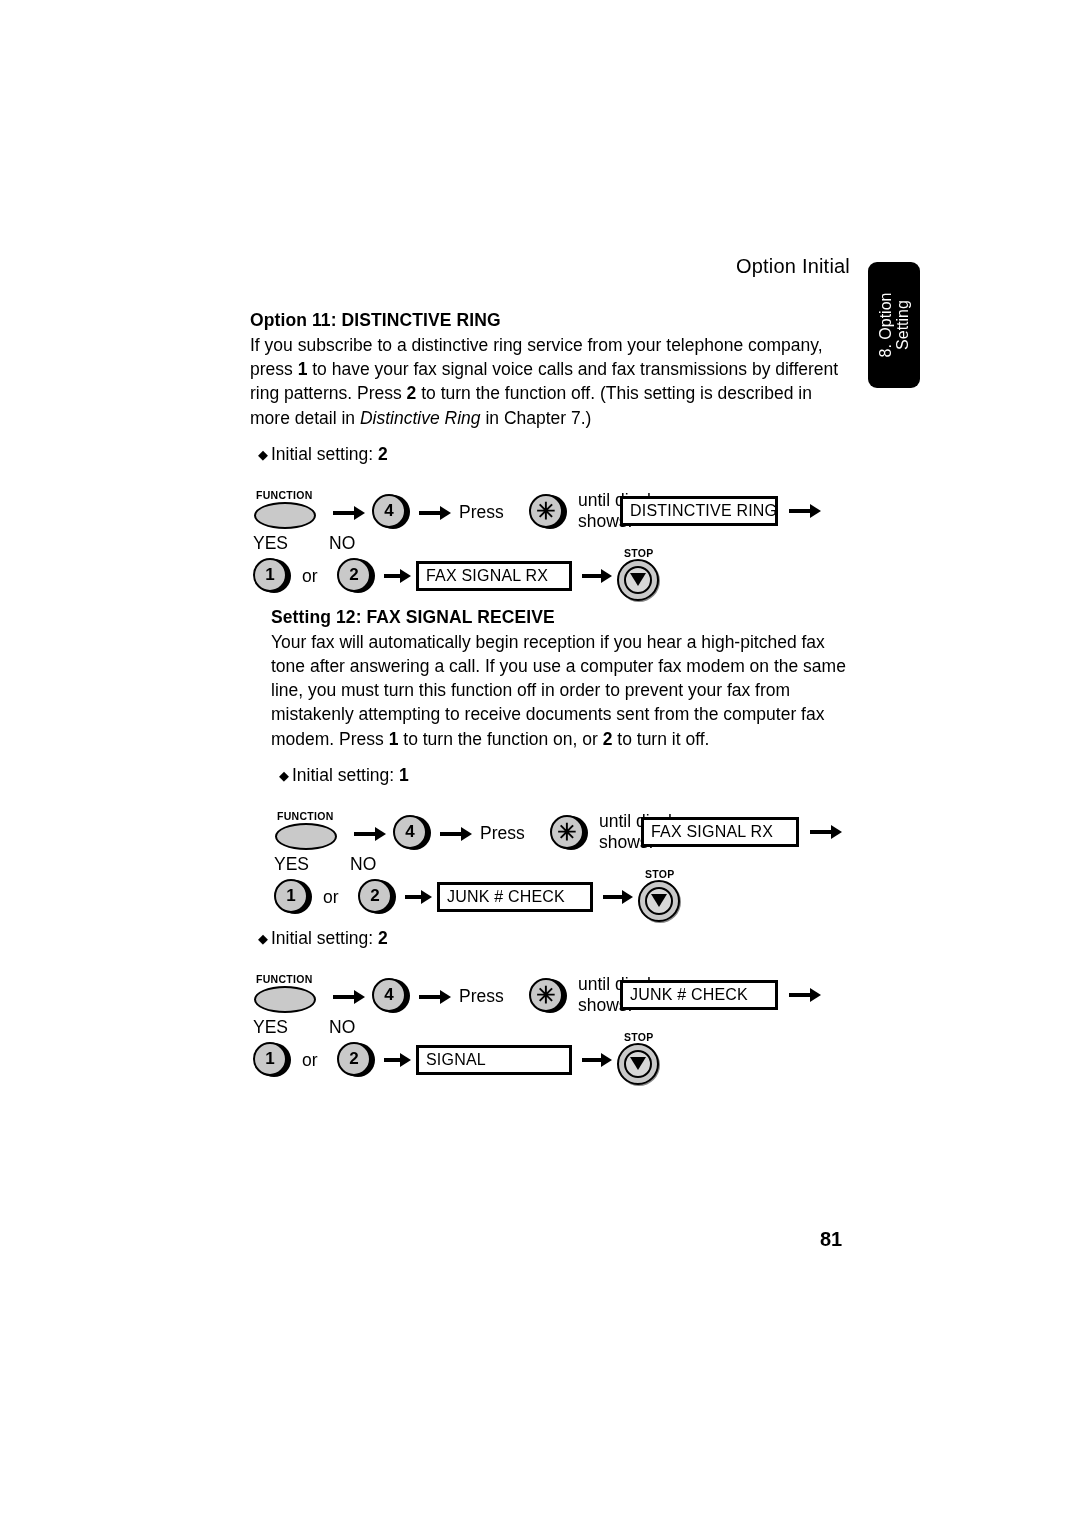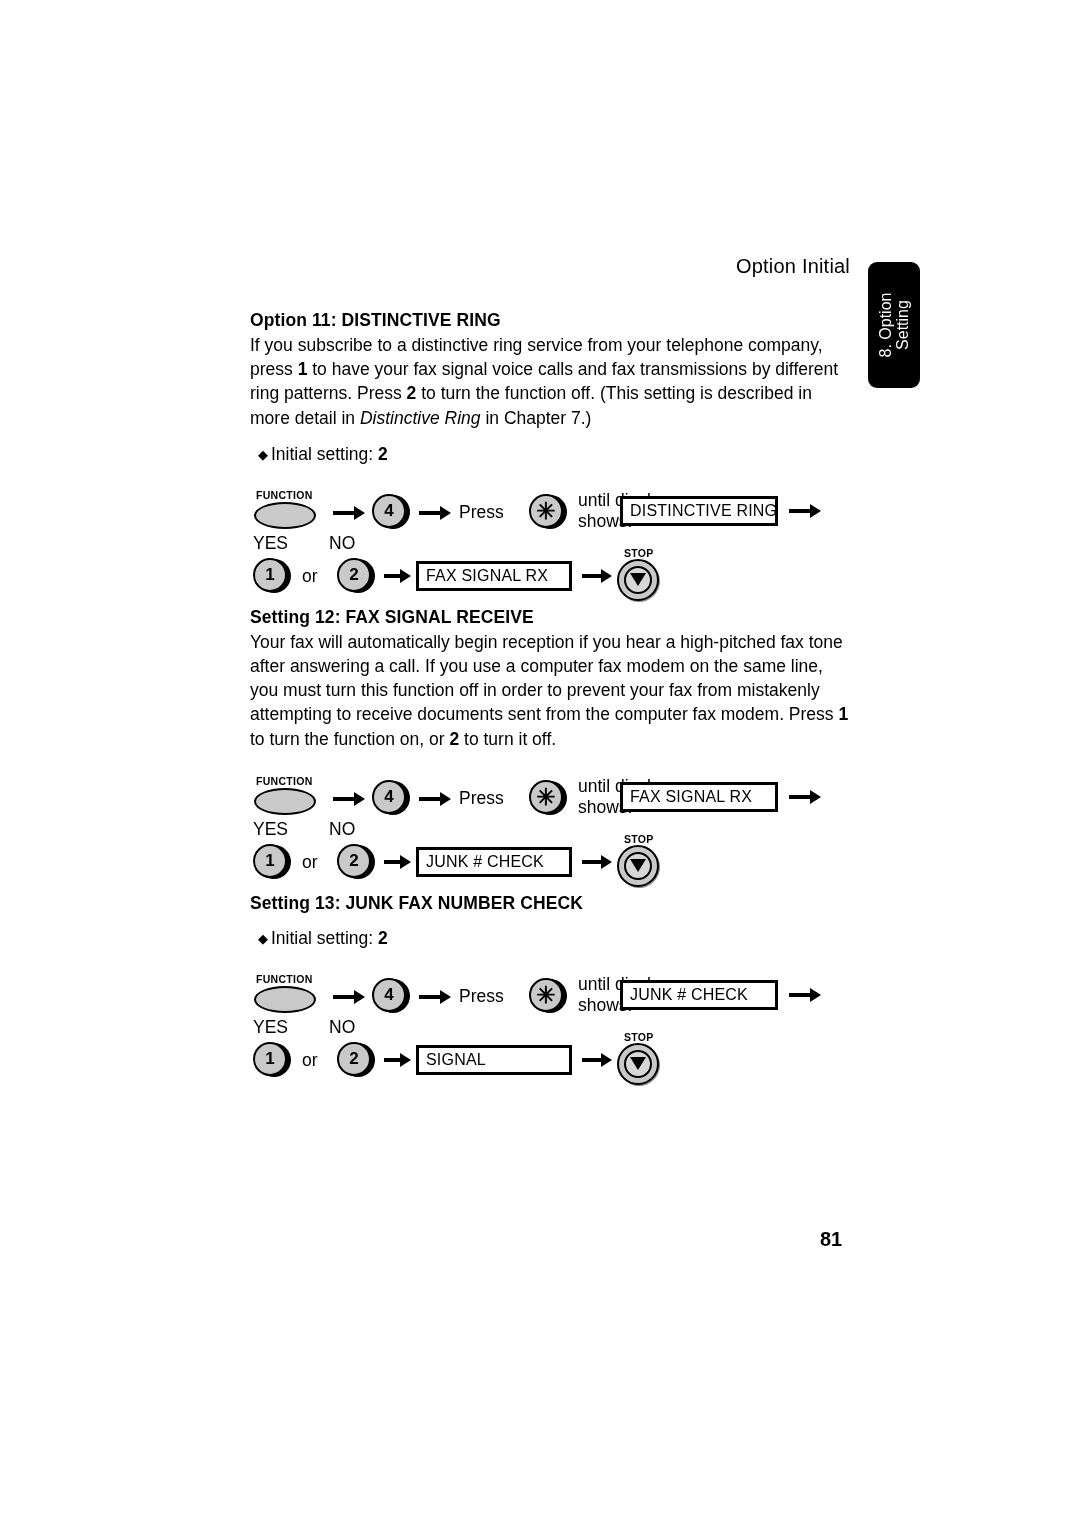--- a/index.html
+++ b/index.html
@@ -313,23 +313,26 @@
           <div class="stop-label">STOP</div>
           <div class="stop-btn">
             <div class="stop-inner">
                 <div class="stop-tri"></div>
               </div>
           </div>
         </div>
       </div>
     </div>
 
-    <div style="margin-top:14px;">
+    <div style="margin-top:14px;margin-left:21px;">
       <p class="sec-title">Setting 12: FAX SIGNAL RECEIVE</p>
       <p class="para">Your fax will automatically begin reception if you hear a high-pitched fax tone after answering a call. If you use a computer fax modem on the same line, you must turn this function off in order to prevent your fax from mistakenly attempting to receive documents sent from the computer fax modem. Press <b>1</b> to turn the function on, or <b>2</b> to turn it off.</p>
+      <p class="initial">
+        <span class="dia">◆</span><span>Initial setting:</span>&nbsp;<b>1</b>
+      </p>
 
       <div class="flow">
         <div class="abs fn-wrap">
           <div class="fn-label">FUNCTION</div>
           <div class="fn-oval"></div>
         </div>
         <div class="abs arrow" style="left:85px; top:30px;">
           <div class="shaft" style="width:22px;"></div>
             <div class="head"></div>
         </div>
@@ -378,21 +381,20 @@
           <div class="stop-btn">
             <div class="stop-inner">
                 <div class="stop-tri"></div>
               </div>
           </div>
         </div>
       </div>
     </div>
 
     <div style="margin-top:14px;">
-      <p class="sec-title">Setting 13: JUNK FAX NUMBER CHECK</p>
       <p class="initial">
         <span class="dia">◆</span><span>Initial setting:</span>&nbsp;<b>2</b>
       </p>
 
       <div class="flow">
         <div class="abs fn-wrap">
           <div class="fn-label">FUNCTION</div>
           <div class="fn-oval"></div>
         </div>
         <div class="abs arrow" style="left:85px; top:30px;">

